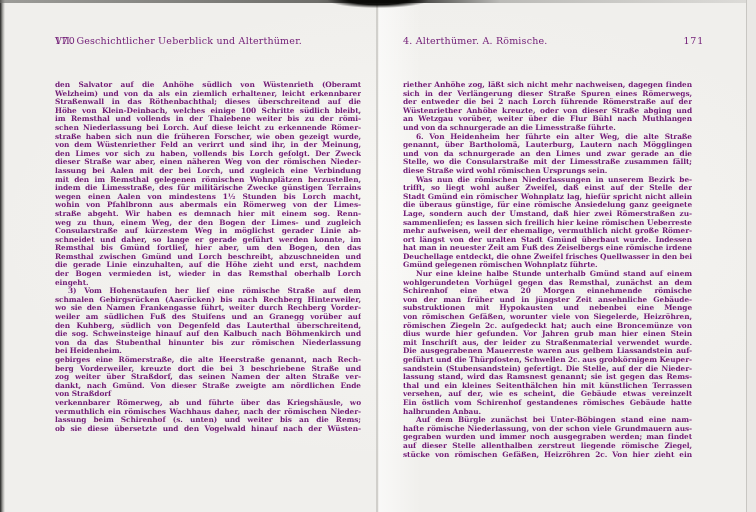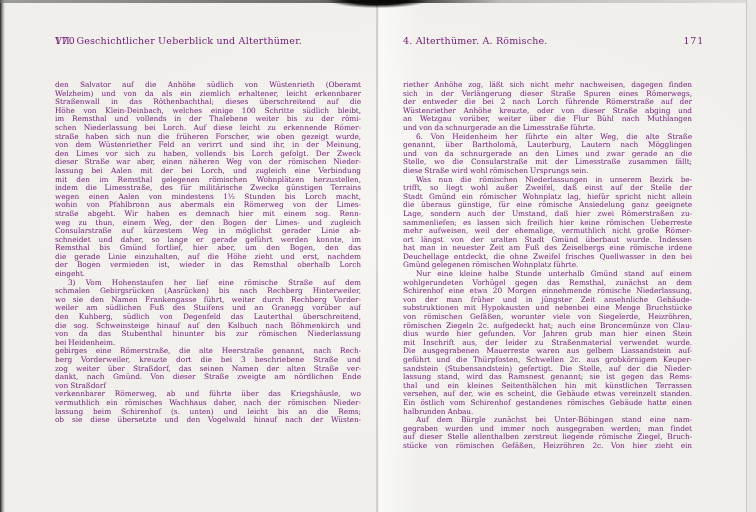--- a/index.html
+++ b/index.html
@@ -28,21 +28,21 @@
   .page{position:absolute;top:0;height:512px;}
   .page.left{left:55px;width:318px;}
   .page.right{left:403px;width:301px;}
 
   .pagehead{position:absolute;top:35px;left:0;right:0;height:12px;font-size:9.5px;line-height:12px;}
   .runhead{display:block;letter-spacing:0.2px;}
   .pagenum{position:absolute;top:0;font-size:9.5px;letter-spacing:0.8px;}
   .pagenum.l{left:0;}
   .pagenum.r{right:0;}
 
-  .pbody{position:absolute;top:81px;left:0;right:12px;}
+  .pbody{position:absolute;top:81px;left:0;right:12px;font-weight:bold;}
   .line{
     height:8.6px;line-height:8.6px;font-size:7.4px;
     letter-spacing:-0.08px;word-spacing:-0.2px;
     text-align:justify;text-align-last:justify;
     overflow:hidden;
   }
   .line.noj{text-align-last:left;}
   .line.ind{text-indent:13px;}
 </style>
 </head>
@@ -72,39 +72,40 @@
         <div class="line">lassung bei Aalen mit der bei Lorch, und zugleich eine Verbindung</div>
         <div class="line">mit den im Remsthal gelegenen römischen Wohnplätzen herzustellen,</div>
         <div class="line">indem die Limesstraße, des für militärische Zwecke günstigen Terrains</div>
         <div class="line">wegen einen Aalen von mindestens 1½ Stunden bis Lorch macht,</div>
         <div class="line">wohin von Pfahlbronn aus abermals ein Römerweg von der Limes-</div>
         <div class="line">straße abgeht. Wir haben es demnach hier mit einem sog. Renn-</div>
         <div class="line">weg zu thun, einem Weg, der den Bogen der Limes- und zugleich</div>
         <div class="line">Consularstraße auf kürzestem Weg in möglichst gerader Linie ab-</div>
         <div class="line">schneidet und daher, so lange er gerade geführt werden konnte, im</div>
         <div class="line">Remsthal bis Gmünd fortlief, hier aber, um den Bogen, den das</div>
+        <div class="line">Remsthal zwischen Gmünd und Lorch beschreibt, abzuschneiden und</div>
         <div class="line">die gerade Linie einzuhalten, auf die Höhe zieht und erst, nachdem</div>
         <div class="line">der Bogen vermieden ist, wieder in das Remsthal oberhalb Lorch</div>
         <div class="line noj">eingeht.</div>
         <div class="line ind">3) Vom Hohenstaufen her lief eine römische Straße auf dem</div>
         <div class="line">schmalen Gebirgsrücken (Aasrücken) bis nach Rechberg Hinterweiler,</div>
         <div class="line">wo sie den Namen Frankengasse führt, weiter durch Rechberg Vorder-</div>
         <div class="line">weiler am südlichen Fuß des Stuifens und an Granegg vorüber auf</div>
         <div class="line">den Kuhberg, südlich von Degenfeld das Lauterthal überschreitend,</div>
         <div class="line">die sog. Schweinsteige hinauf auf den Kalbuch nach Böhmenkirch und</div>
         <div class="line">von da das Stubenthal hinunter bis zur römischen Niederlassung</div>
         <div class="line noj">bei Heidenheim.</div>
         <div class="line">gebirges eine Römerstraße, die alte Heerstraße genannt, nach Rech-</div>
         <div class="line">berg Vorderweiler, kreuzte dort die bei 3 beschriebene Straße und</div>
         <div class="line">zog weiter über Straßdorf, das seinen Namen der alten Straße ver-</div>
         <div class="line">dankt, nach Gmünd. Von dieser Straße zweigte am nördlichen Ende</div>
         <div class="line noj">von Straßdorf</div>
         <div class="line">verkennbarer Römerweg, ab und führte über das Kriegshäusle, wo</div>
         <div class="line">vermuthlich ein römisches Wachhaus daher, nach der römischen Nieder-</div>
-        <div class="line">lassung beim Schirenhof (s. unten) und leicht bis an die Rems;</div>
+        <div class="line">lassung beim Schirenhof (s. unten) und weiter bis an die Rems;</div>
         <div class="line">ob sie diese übersetzte und den Vogelwald hinauf nach der Wüsten-</div>
       </div>
   </div>
 
   <div class="page right">
     <div class="pagehead">
       <span class="runhead">4. Alterthümer. A. Römische.</span>
       <span class="pagenum r">171</span>
     </div>
     <div class="pbody" id="right-body">
@@ -141,20 +142,21 @@
         <div class="line">mit Inschrift aus, der leider zu Straßenmaterial verwendet wurde.</div>
         <div class="line">Die ausgegrabenen Mauerreste waren aus gelbem Liassandstein auf-</div>
         <div class="line">geführt und die Thürpfosten, Schwellen 2c. aus grobkörnigem Keuper-</div>
         <div class="line">sandstein (Stubensandstein) gefertigt. Die Stelle, auf der die Nieder-</div>
         <div class="line">lassung stand, wird das Ramsnest genannt; sie ist gegen das Rems-</div>
         <div class="line">thal und ein kleines Seitenthälchen hin mit künstlichen Terrassen</div>
         <div class="line">versehen, auf der, wie es scheint, die Gebäude etwas vereinzelt standen.</div>
         <div class="line">Ein östlich vom Schirenhof gestandenes römisches Gebäude hatte einen</div>
         <div class="line noj">halbrunden Anbau.</div>
         <div class="line ind">Auf dem Bürgle zunächst bei Unter-Böbingen stand eine nam-</div>
+        <div class="line">hafte römische Niederlassung, von der schon viele Grundmauern aus-</div>
         <div class="line">gegraben wurden und immer noch ausgegraben werden; man findet</div>
         <div class="line">auf dieser Stelle allenthalben zerstreut liegende römische Ziegel, Bruch-</div>
         <div class="line">stücke von römischen Gefäßen, Heizröhren 2c. Von hier zieht ein</div>
       </div>
   </div>
 
   <div class="edge-left"></div>
   <div class="edge-top"></div>
   <div class="binding-notch-icon"></div>
   <div class="edge-right-line"></div>

